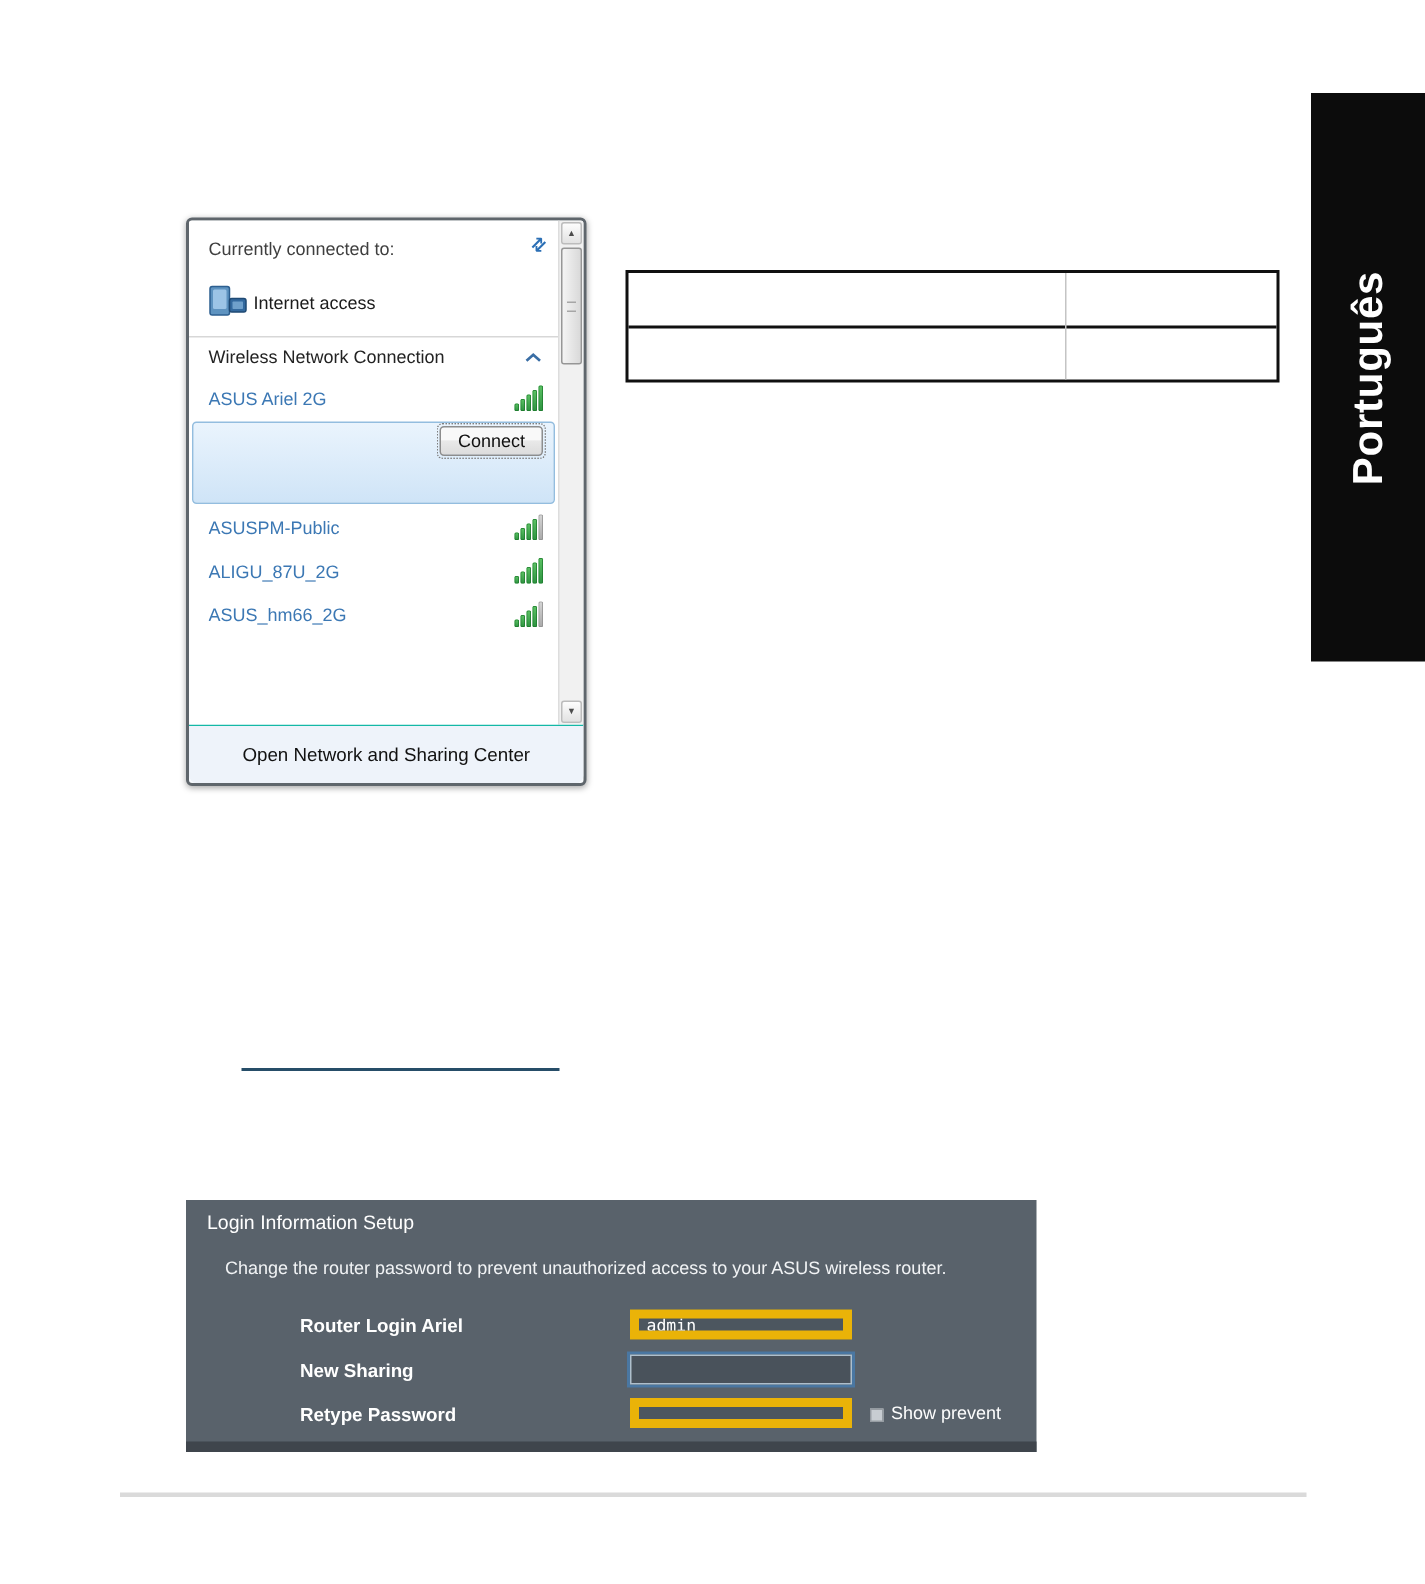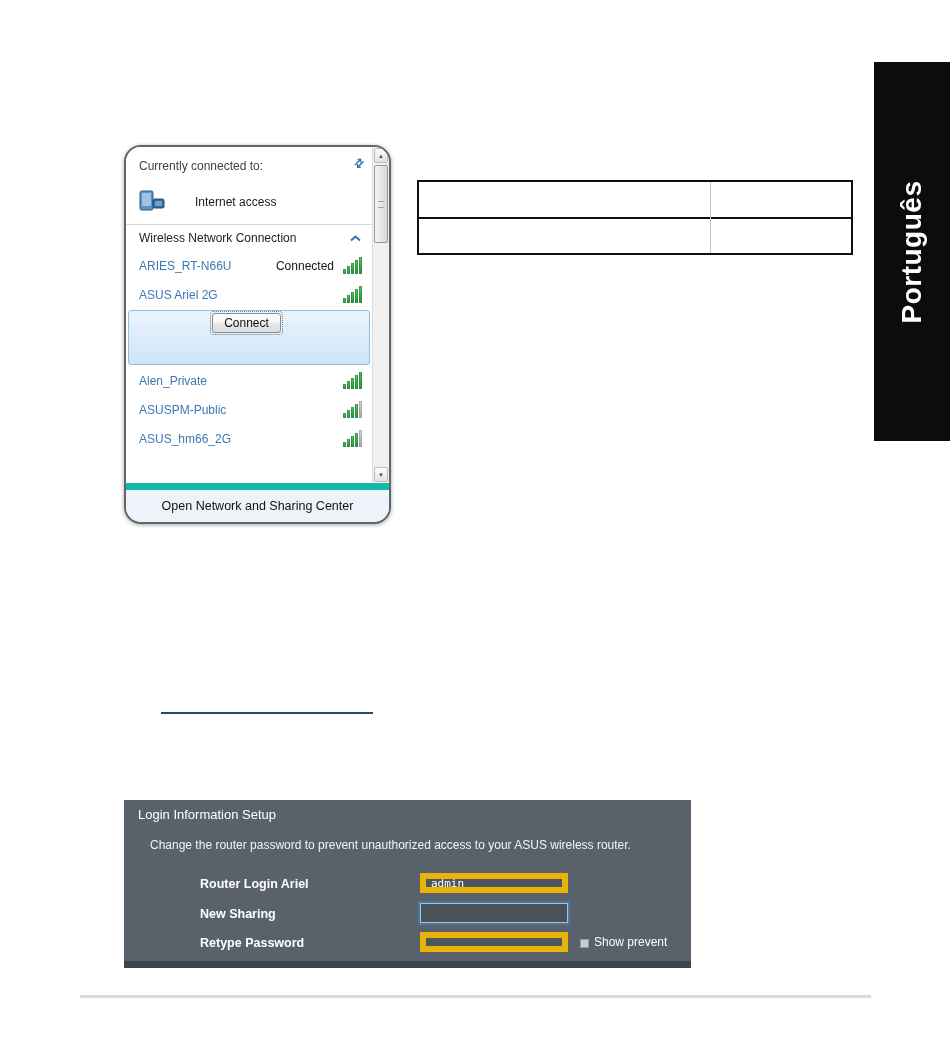--- a/index.html
+++ b/index.html
@@ -1,69 +1,69 @@
 <!DOCTYPE html>
 <html><head>
 <meta charset="utf-8">
 <style>
   * { margin:0; padding:0; box-sizing:border-box; }
   html,body { width:950px; height:1056px; background:#fff; font-family:"Liberation Sans",sans-serif; }
   .page { position:relative; width:950px; height:1056px; background:#ffffff; overflow:hidden; }
 
   
   .flyout { position:absolute; left:124px; top:145px; width:267px; height:379px;
-            background:#fff; border:2px solid #5f666c; border-radius:17px;
+            background:#fff; border:2px solid #5f666c; border-radius:4px;
             box-shadow:0 1px 4px rgba(0,0,0,.35), inset 0 0 0 1px #f7fafd;
             display:flex; flex-direction:column; overflow:hidden; }
   .fly-main { flex:1; display:flex; min-height:0; }
   .fly-content { flex:1; min-width:0; overflow:hidden; background:#fff; }
 
   .fly-header { display:flex; justify-content:space-between; align-items:flex-start;
                 padding:12px 8px 0 13px; height:34px; font-size:12px; color:#3f3f3f; }
   .refresh { font-family:"DejaVu Sans",sans-serif; color:#2b6fb5; font-weight:bold;
              font-size:12px; transform:rotate(-45deg); line-height:1; margin-top:-2px; }
-  .conn-row { display:flex; align-items:center; gap:27px; padding:2px 0 0 12px; height:40px;
+  .conn-row { display:flex; align-items:center; gap:1px; padding:2px 0 0 12px; height:40px;
               font-size:12px; color:#1b1b1b; }
   .sep { border-top:1px solid #d7d7d7; margin-top:3px; }
   .section-row { display:flex; justify-content:space-between; align-items:center;
                  padding:0 11px 0 13px; height:26px; font-size:12px; color:#232323; }
 
   .net-row { display:flex; align-items:center; padding:0 8px 0 13px; height:29px; font-size:12px; }
   .net-name { color:#3c78b4; flex:1; white-space:nowrap; overflow:hidden; }
   .net-status { color:#141414; margin-right:9px; }
 
   .signal { width:21px; height:17px; display:flex; align-items:flex-end; gap:1px; flex:0 0 auto; }
   .signal i { display:block; width:3px; border-radius:1px;
               background:linear-gradient(#5cc264,#2d9340); box-shadow:inset 0 0 0 0.5px #1d7a2d; }
   .signal .s1{height:5px}.signal .s2{height:8px}.signal .s3{height:11px}
   .signal .s4{height:14px}.signal .s5{height:17px}
   .signal.last-gray .s5 { background:linear-gradient(#d6d6d6,#a9a9a9); box-shadow:inset 0 0 0 0.5px #8f8f8f; }
 
   .sel-block { margin:1px 2px; border:1px solid #93bddf; border-radius:3px;
                background:linear-gradient(#eaf4fd, #cfe4f7); height:55px; }
   .sel-top { display:flex; align-items:center; padding:0 6px 0 11px; height:28px; font-size:12px; }
-  .sel-actions { display:flex; justify-content:center; padding-right:5px; }
+  .sel-actions { display:flex; justify-content:flex-end; padding-right:5px; }
   .focus-wrap { border:1px dotted #7e7e7e; border-radius:4px; padding:1px; display:inline-block; }
   .connect-btn { font-family:"Liberation Sans",sans-serif; font-size:12px; color:#101010;
                  padding:2px 11px; background:linear-gradient(#f9f9f9 45%, #e9e9e9 50%, #dcdcdc);
                  border:1px solid #8d8d8d; border-radius:3px; cursor:pointer; }
 
   .fly-scrollbar { width:17px; background:#f1f1f1; border-left:1px solid #dddddd;
                    display:flex; flex-direction:column; padding:1px; }
   .sb-btn { height:15px; flex:0 0 auto; display:flex; align-items:center; justify-content:center;
             font-size:6px; color:#4c4c4c; background:linear-gradient(#fdfdfd,#e2e2e2);
             border:1px solid #bcbcbc; border-radius:2px; }
   .sb-thumb { margin-top:2px; height:78px; flex:0 0 auto;
               background:linear-gradient(90deg,#f4f4f4,#d9d9d9);
               border:1px solid #969696; border-radius:2px; position:relative; }
   .sb-thumb::after { content:""; position:absolute; left:3px; right:3px; top:50%; height:5px;
                      margin-top:-3px; border-top:1px solid #a6a6a6; border-bottom:1px solid #a6a6a6; }
   .sb-spacer { flex:1; }
 
-  .fly-footer { height:39px; background:#eef3fa; border-top:7px solid #14b8a6;
+  .fly-footer { height:39px; background:#eef3fa; border-top:1px solid #14b8a6;
                 display:flex; align-items:center; justify-content:center;
                 font-size:12.5px; color:#111; border-radius:0 0 5px 5px; cursor:pointer; }
 
   
   .ref-table { position:absolute; left:417px; top:180px; width:436px; height:75px;
                border:2px solid #101010; background:#fff; }
   .ref-row { height:35px; }
   .ref-row + .ref-row { border-top:2px solid #101010; height:34px; }
   .ref-col-divider { position:absolute; left:291px; top:0; bottom:0; width:1px; background:#c4c4c4; }
 
@@ -121,73 +121,62 @@
 
         <div class="sep"></div>
 
         <div class="section-row">
           <span>Wireless Network Connection</span>
           <svg width="11" height="7" viewBox="0 0 11 7">
             <polyline points="1,5.5 5.5,1.5 10,5.5" fill="none" stroke="#3a6ea5" stroke-width="1.8"></polyline>
           </svg>
         </div>
 
-        <div class="net-row">
-          <span class="net-name">ARIES_RT-N66U</span>
-          <span class="net-status">Connected</span>
-          <span class="signal">
-            <i class="s1"></i>
-              <i class="s2"></i>
-              <i class="s3"></i>
-              <i class="s4"></i>
-              <i class="s5"></i>
-          </span>
-        </div>
 
         <div class="net-row">
           <span class="net-name">ASUS Ariel 2G</span>
           <span class="signal">
             <i class="s1"></i>
               <i class="s2"></i>
               <i class="s3"></i>
               <i class="s4"></i>
               <i class="s5"></i>
           </span>
         </div>
 
         <div class="sel-block">
           <div class="sel-actions">
             <span class="focus-wrap">
               <button class="connect-btn">Connect</button>
             </span>
           </div>
         </div>
 
-        <div class="net-row">
-          <span class="net-name">Alen_Private</span>
-          <span class="signal">
-            <i class="s1"></i>
-              <i class="s2"></i>
-              <i class="s3"></i>
-              <i class="s4"></i>
-              <i class="s5"></i>
-          </span>
-        </div>
 
         <div class="net-row">
           <span class="net-name">ASUSPM-Public</span>
           <span class="signal last-gray">
             <i class="s1"></i>
               <i class="s2"></i>
               <i class="s3"></i>
               <i class="s4"></i>
               <i class="s5"></i>
           </span>
         </div>
 
+        <div class="net-row">
+          <span class="net-name">ALIGU_87U_2G</span>
+          <span class="signal">
+            <i class="s1"></i>
+              <i class="s2"></i>
+              <i class="s3"></i>
+              <i class="s4"></i>
+              <i class="s5"></i>
+          </span>
+        </div>
 
         <div class="net-row">
           <span class="net-name">ASUS_hm66_2G</span>
           <span class="signal last-gray">
             <i class="s1"></i>
               <i class="s2"></i>
               <i class="s3"></i>
               <i class="s4"></i>
               <i class="s5"></i>
           </span>

